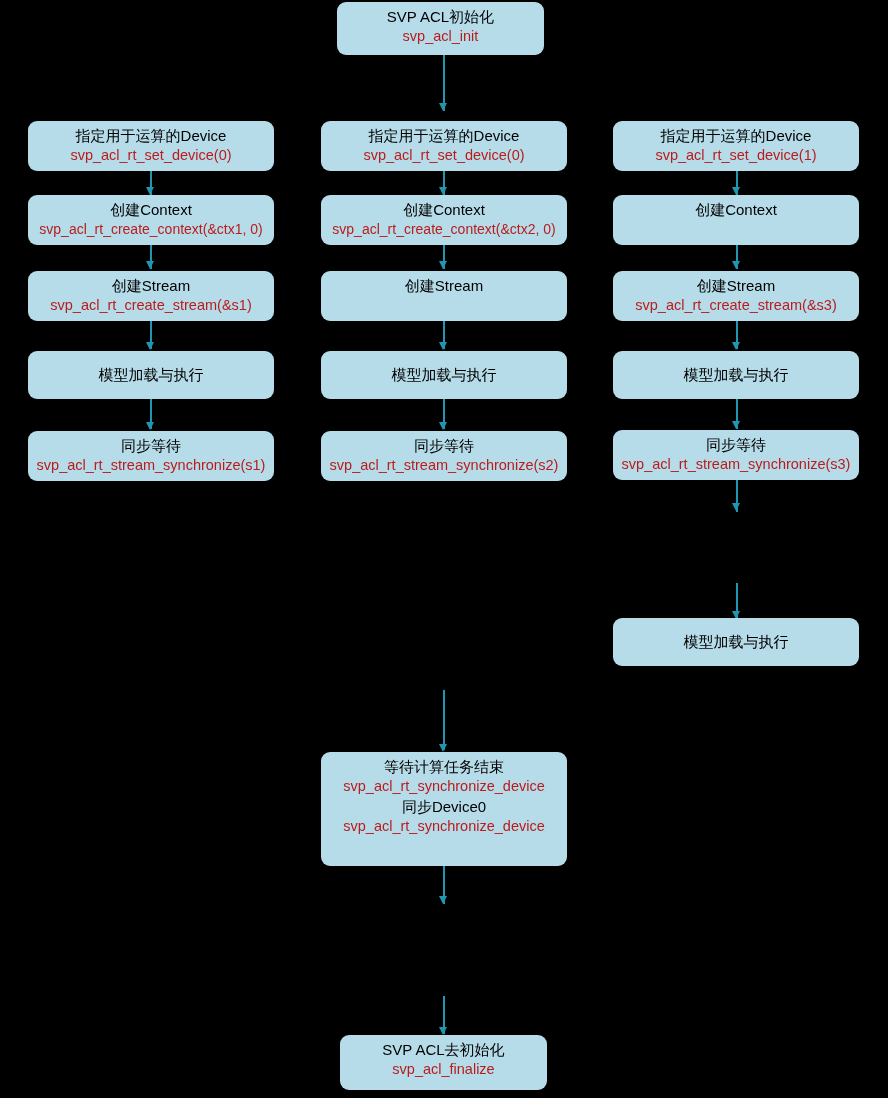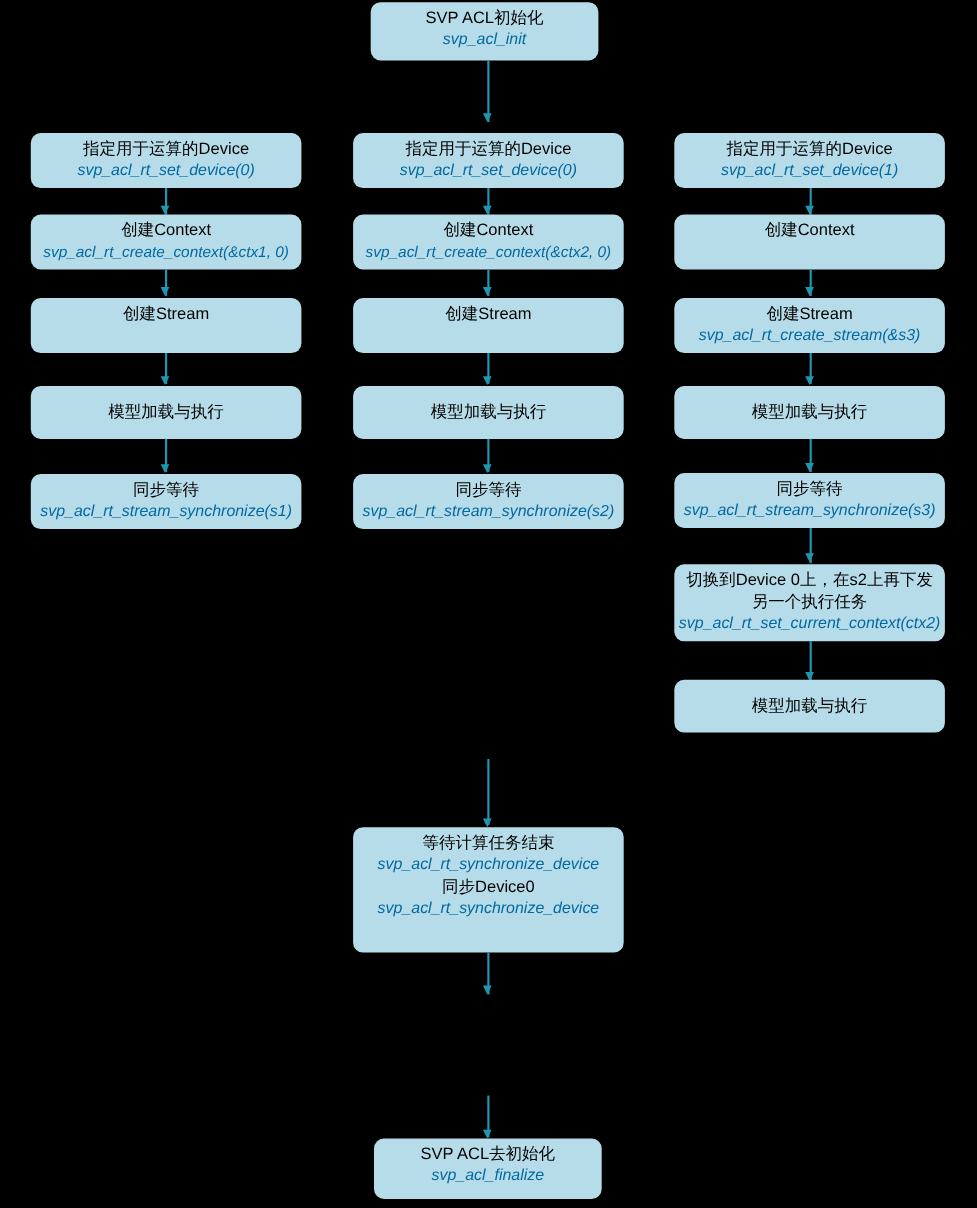--- a/index.html
+++ b/index.html
@@ -23,24 +23,23 @@
     text-align: center;
     padding: 5px 4px 4px 4px;
     line-height: 1.34;
   }
   .zh {
     color: #000000;
     font-size: 15px;
     white-space: nowrap;
   }
   .api {
-    color: #0369a1;
+    color: #b91c1c;
     font-size: 14.5px;
     white-space: nowrap;
-    font-style: italic;
   }
   .api.wrapok {
     white-space: normal;
   }
   .node.overflow {
     overflow: visible;
   }
   .edge {
     position: absolute;
     background: #2196b0;
@@ -76,20 +75,21 @@
 
   <div class="node" style="left:28px; top:195px; width:246px; height:50px;">
     <div class="zh">创建Context</div>
     <div class="api" style="font-size:14px;">svp_acl_rt_create_context(&amp;ctx1, 0)</div>
   </div>
   <div class="edge" style="left:150px; top:245px; width:1.6px; height:24px;"></div>
   <div class="arrowhead" style="left:146px; top:261px;"></div>
 
   <div class="node" style="left:28px; top:271px; width:246px; height:50px;">
     <div class="zh">创建Stream</div>
+    <div class="api">svp_acl_rt_create_stream(&amp;s1)</div>
   </div>
   <div class="edge" style="left:150px; top:321px; width:1.6px; height:28px;"></div>
   <div class="arrowhead" style="left:146px; top:342px;"></div>
 
   <div class="node" style="left:28px; top:351px; width:246px; height:48px; display:flex; align-items:center; justify-content:center;">
     <div class="zh">模型加载与执行</div>
   </div>
   <div class="edge" style="left:150px; top:399px; width:1.6px; height:30px;"></div>
   <div class="arrowhead" style="left:146px; top:422px;"></div>
 
@@ -155,25 +155,20 @@
   <div class="edge" style="left:736px; top:399px; width:1.6px; height:30px;"></div>
   <div class="arrowhead" style="left:732px; top:421px;"></div>
 
   <div class="node" style="left:613px; top:430px; width:246px; height:50px;">
     <div class="zh">同步等待</div>
     <div class="api">svp_acl_rt_stream_synchronize(s3)</div>
   </div>
   <div class="edge" style="left:736px; top:480px; width:1.6px; height:32px;"></div>
   <div class="arrowhead" style="left:732px; top:503px;"></div>
 
-  <div class="node overflow" style="left:613px; top:513px; width:246px; height:70px;">
-    <div class="zh">切换到Device 0上，在s2上再下发</div>
-    <div class="zh">另一个执行任务</div>
-    <div class="api wrapok" style="width:246px; margin-left:-4px; word-break:break-all;">svp_acl_rt_set_current_context(ctx2)</div>
-  </div>
   <div class="edge" style="left:736px; top:583px; width:1.6px; height:35px;"></div>
   <div class="arrowhead" style="left:732px; top:611px;"></div>
 
   <div class="node" style="left:613px; top:618px; width:246px; height:48px; display:flex; align-items:center; justify-content:center;">
     <div class="zh">模型加载与执行</div>
   </div>
 
   <div class="edge" style="left:443px; top:690px; width:1.6px; height:60px;"></div>
   <div class="arrowhead" style="left:439px; top:744px;"></div>
 

